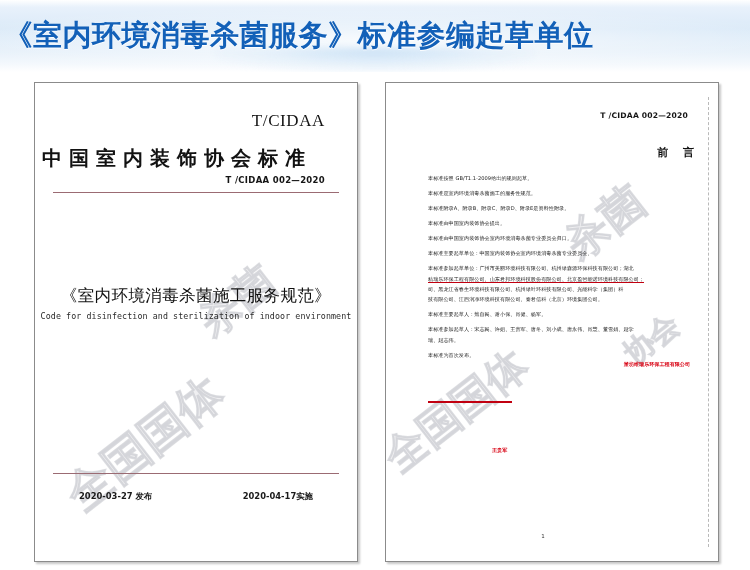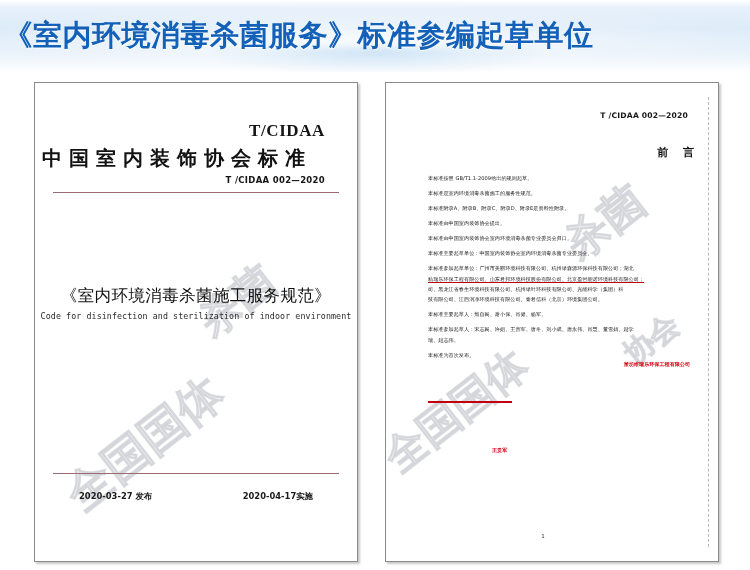--- a/index.html
+++ b/index.html
@@ -109,24 +109,24 @@
   }
   #wm-l1 { font-size: 46px; left: 18px;  top: 330px; transform: rotate(-38deg); }
   #wm-l2 { font-size: 42px; left: 160px; top: 190px; transform: rotate(-38deg); }
   #wm-r1 { font-size: 44px; left: 175px; top: 110px; transform: rotate(-38deg); }
   #wm-r2 { font-size: 42px; left: -14px; top: 300px; transform: rotate(-38deg); }
   #wm-r3 { font-size: 30px; left: 236px; top: 236px; transform: rotate(-38deg); }
 
   
   #cover-tcidaa {
     position: absolute;
-    right: 32px; top: 38px;
+    right: 32px; top: 28px;
     font-family: "Liberation Serif", serif;
     font-size: 17px;
-    font-weight: bold;
+    font-weight: normal;
     letter-spacing: 0.6px;
     color: #141414;
   }
   #cover-org {
     position: absolute;
     left: 0; right: 0; top: 62px;
     font-family: "DejaVu Sans", "Liberation Sans", sans-serif;
     font-size: 20px;
     font-weight: bold;
     letter-spacing: 7px;

